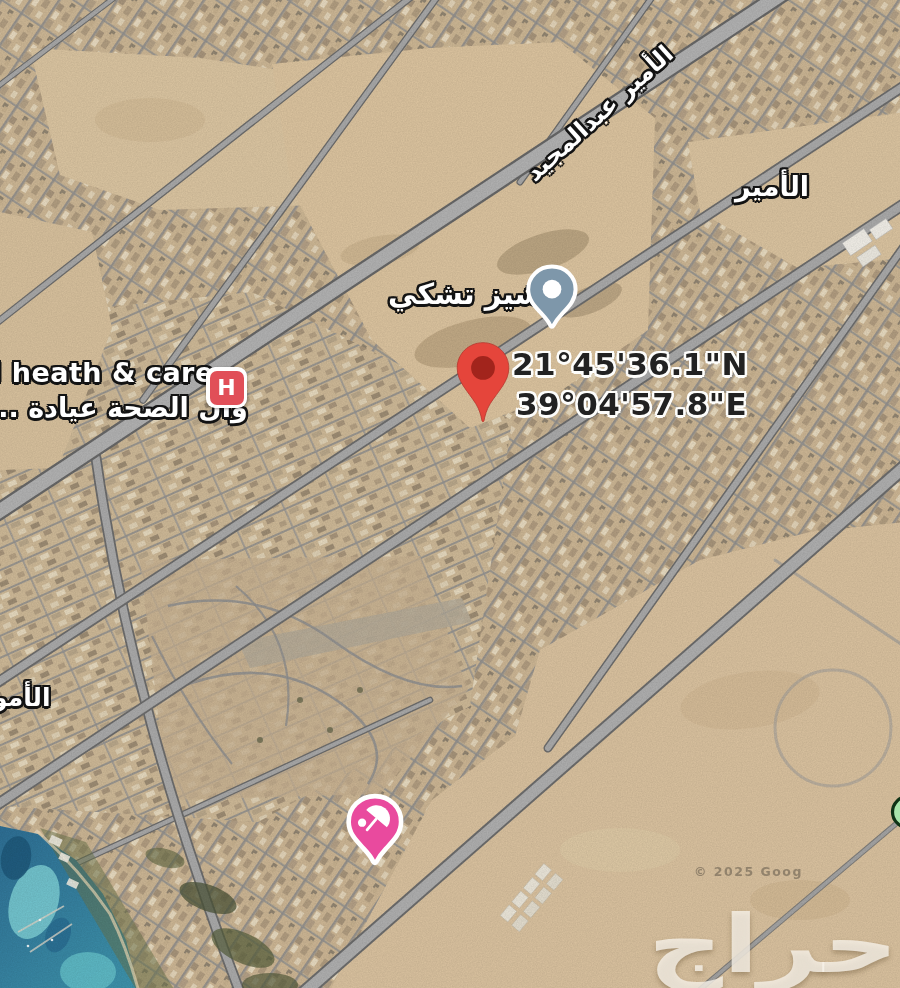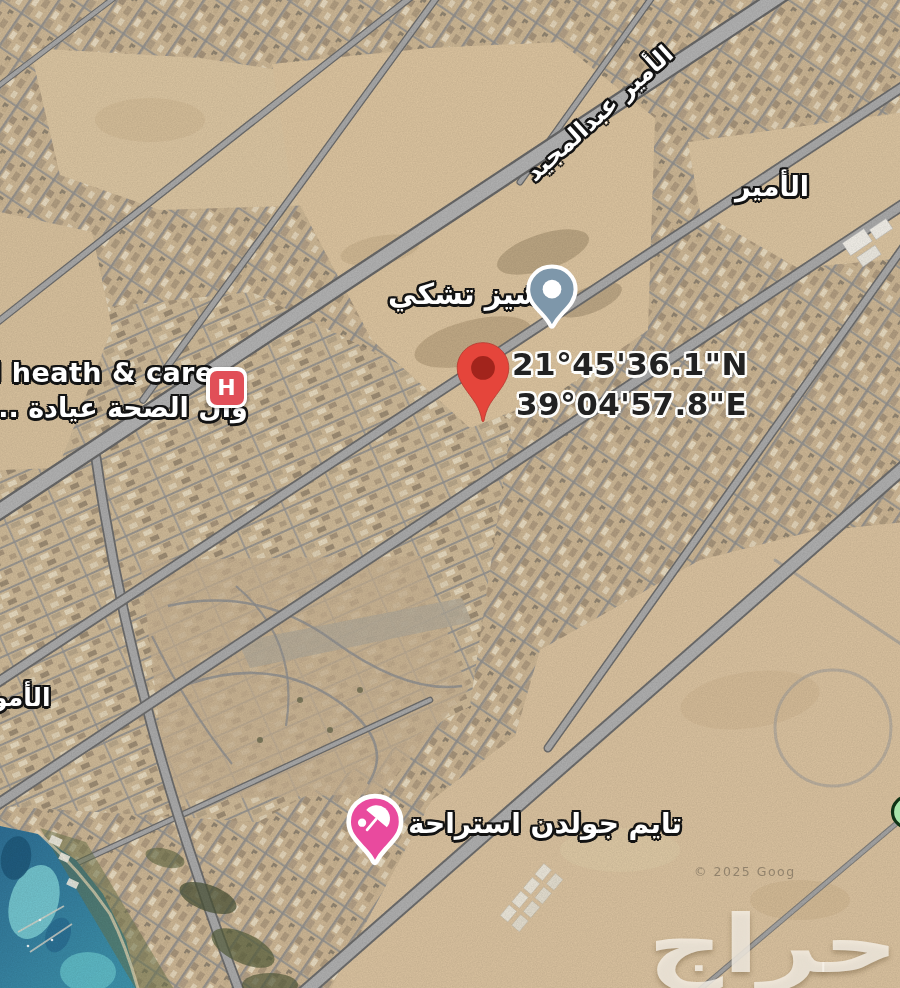--- a/index.html
+++ b/index.html
@@ -31,21 +31,21 @@
     color:#fff;font-weight:800;font-size:22px;
   }
   .watermark{
     position:absolute;left:648px;top:898px;font-size:80px;font-weight:700;
     color:rgba(247,243,234,.8);letter-spacing:4px;white-space:nowrap;
     transform:scaleX(1.3);transform-origin:left center;
     text-shadow:0 3px 5px rgba(110,90,60,.45);
   }
   .copyright{
     position:absolute;left:694px;top:864px;font-size:12.5px;letter-spacing:1.5px;
-    color:rgba(85,78,66,.5);white-space:nowrap;
+    color:rgba(85,78,66,.5);white-space:nowrap;font-weight:bold;
   }
 </style>
 </head>
 <body>
 
 <div id="stage">
 
 <svg id="terrain" width="900" height="988" viewBox="0 0 900 988">
   <defs>
     <linearGradient id="sandGrad" x1="0" y1="0" x2="0.8" y2="1">
@@ -197,21 +197,20 @@
 
 <div class="mlabel" dir="rtl" style="left:772px;top:187px;font-size:27px;transform:translate(-50%,-50%);letter-spacing:2px;">الأمير</div>
 
 <div class="mlabel" dir="rtl" style="left:-8px;top:684px;font-size:25px;">الأمو</div>
 
 <div class="mlabel" dir="rtl" style="left:388px;top:278px;font-size:29px;">تشيز تشكي</div>
 
 <div class="mlabel" style="left:-8px;top:357px;font-size:27px;">l heath &amp; care</div>
 <div class="mlabel" dir="rtl" style="left:-12px;top:392px;font-size:27px;">وال الصحة عيادة ...</div>
 
-<div class="mlabel" dir="rtl" style="left:408px;top:808px;font-size:28px;">تايم جولدن استراحة</div>
 
 <div class="coords">
   <div>21°45'36.1"N</div>
   <div style="padding-left:4px;">39°04'57.8"E</div>
 </div>
 
 <div class="hicon marker">
   <div class="inner">H</div>
 </div>
 

